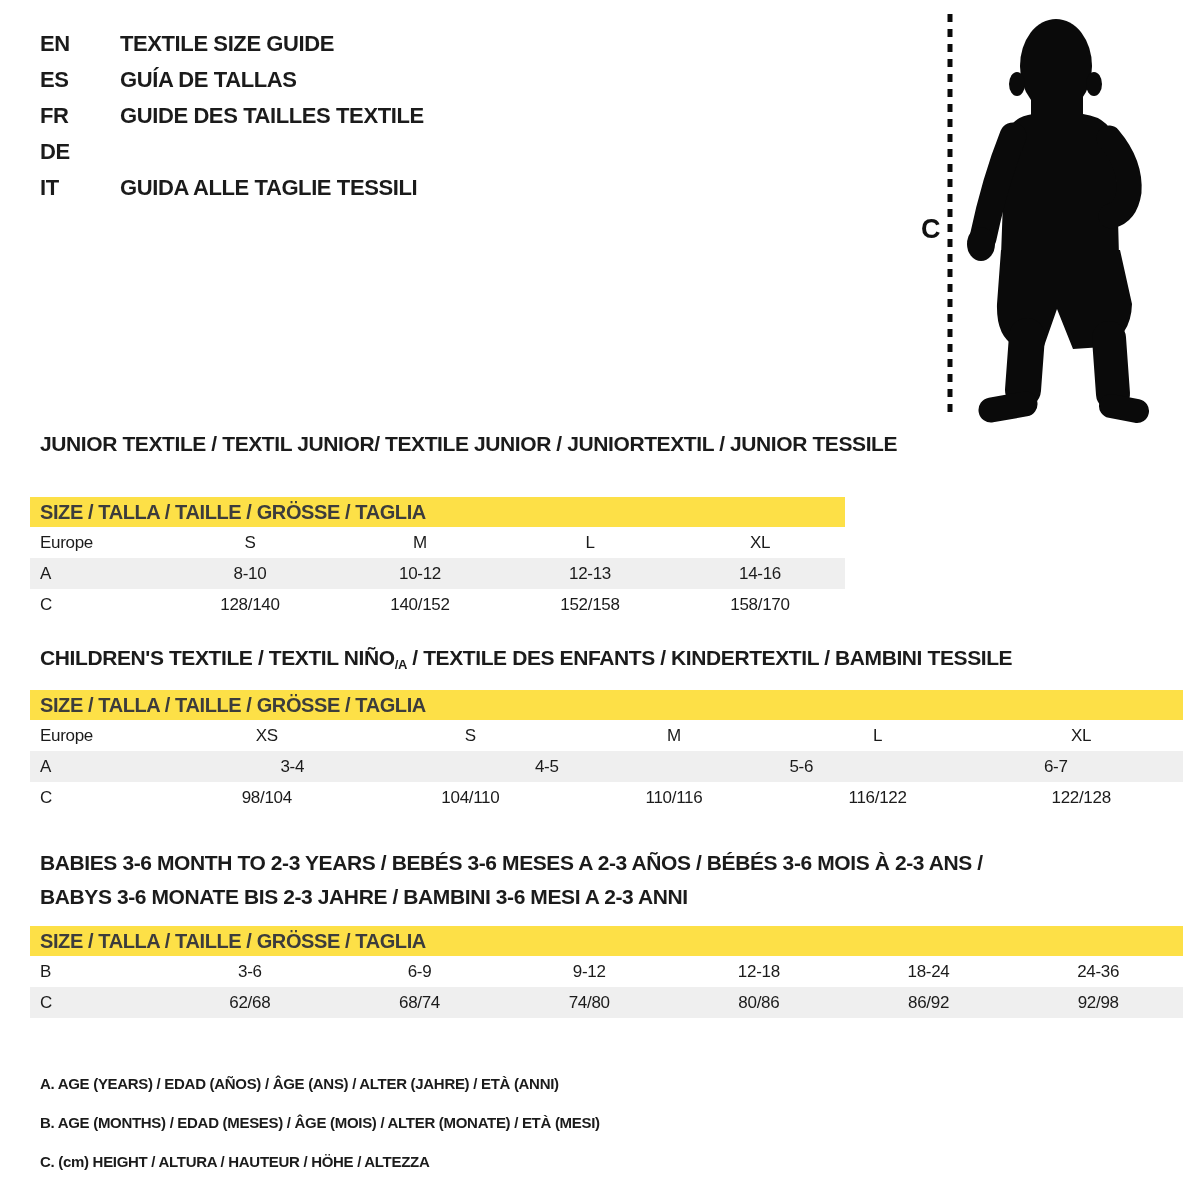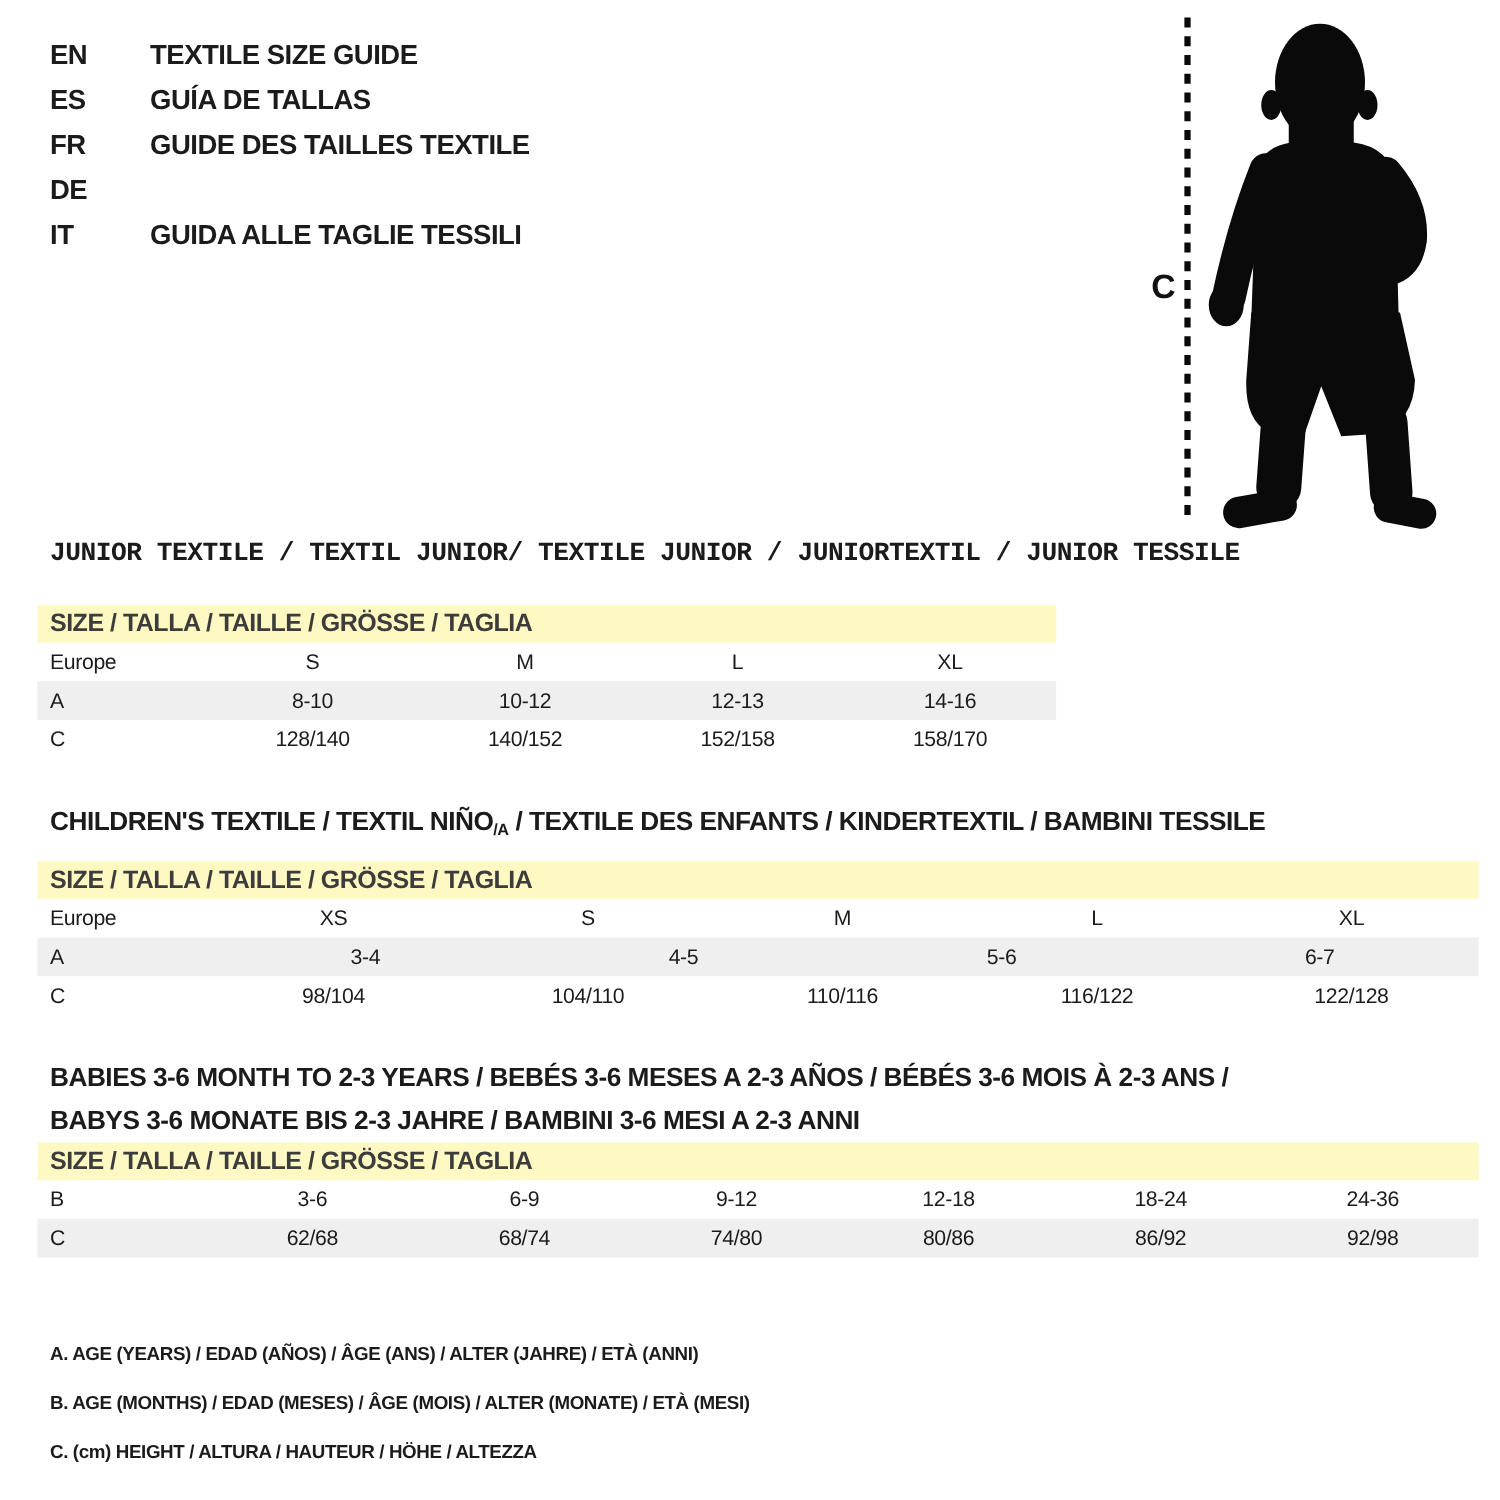--- a/index.html
+++ b/index.html
@@ -13,34 +13,34 @@
   .lang-row{display:flex;line-height:36px;font-size:22px;font-weight:700;letter-spacing:-0.4px;}
   .lang-code{width:80px;flex:none;}
   
   .figure{position:absolute;left:913px;top:6px;width:272px;height:418px;}
   
   .section{position:absolute;left:30px;}
   .sec-title{font-size:21px;font-weight:700;letter-spacing:-0.4px;padding-left:10px;white-space:nowrap;}
   .sec-title .subscript{font-size:13px;vertical-align:-4px;font-weight:700;}
   .size-table{width:100%;}
   .size-header{
-    background:#fef9c3;color:#3c3c3c;height:30px;line-height:30px;
+    background:#fde047;color:#3c3c3c;height:30px;line-height:30px;
     font-size:20px;font-weight:700;letter-spacing:-0.4px;padding-left:10px;
     box-sizing:border-box;
   }
   .trow{display:flex;height:31px;line-height:31px;font-size:17px;font-weight:400;letter-spacing:-0.3px;}
   .trow.alt{background:#efefef;}
   .tlabel{width:135px;flex:none;padding-left:10px;box-sizing:border-box;text-align:left;}
   .tcell{flex:1;text-align:center;}
   #sec-junior{top:432px;width:815px;}
-  #sec-junior .sec-title{margin-bottom:29px;font-family:Liberation Mono, monospace;}
+  #sec-junior .sec-title{margin-bottom:41px;}
   #sec-children{top:646px;width:1153px;}
   #sec-children .sec-title{margin-bottom:18px;}
   #sec-babies{top:846px;width:1153px;}
-  #sec-babies .sec-title{line-height:34px;margin-bottom:0;}
+  #sec-babies .sec-title{line-height:34px;margin-bottom:12px;}
   
   .legend{position:absolute;left:40px;top:1064px;}
   .legend-line{font-size:15px;font-weight:700;letter-spacing:-0.3px;line-height:39px;white-space:nowrap;}
 </style>
 </head>
 <body>
 
 <div class="lang-list">
   <div class="lang-row">
     <span class="lang-code">EN</span>

